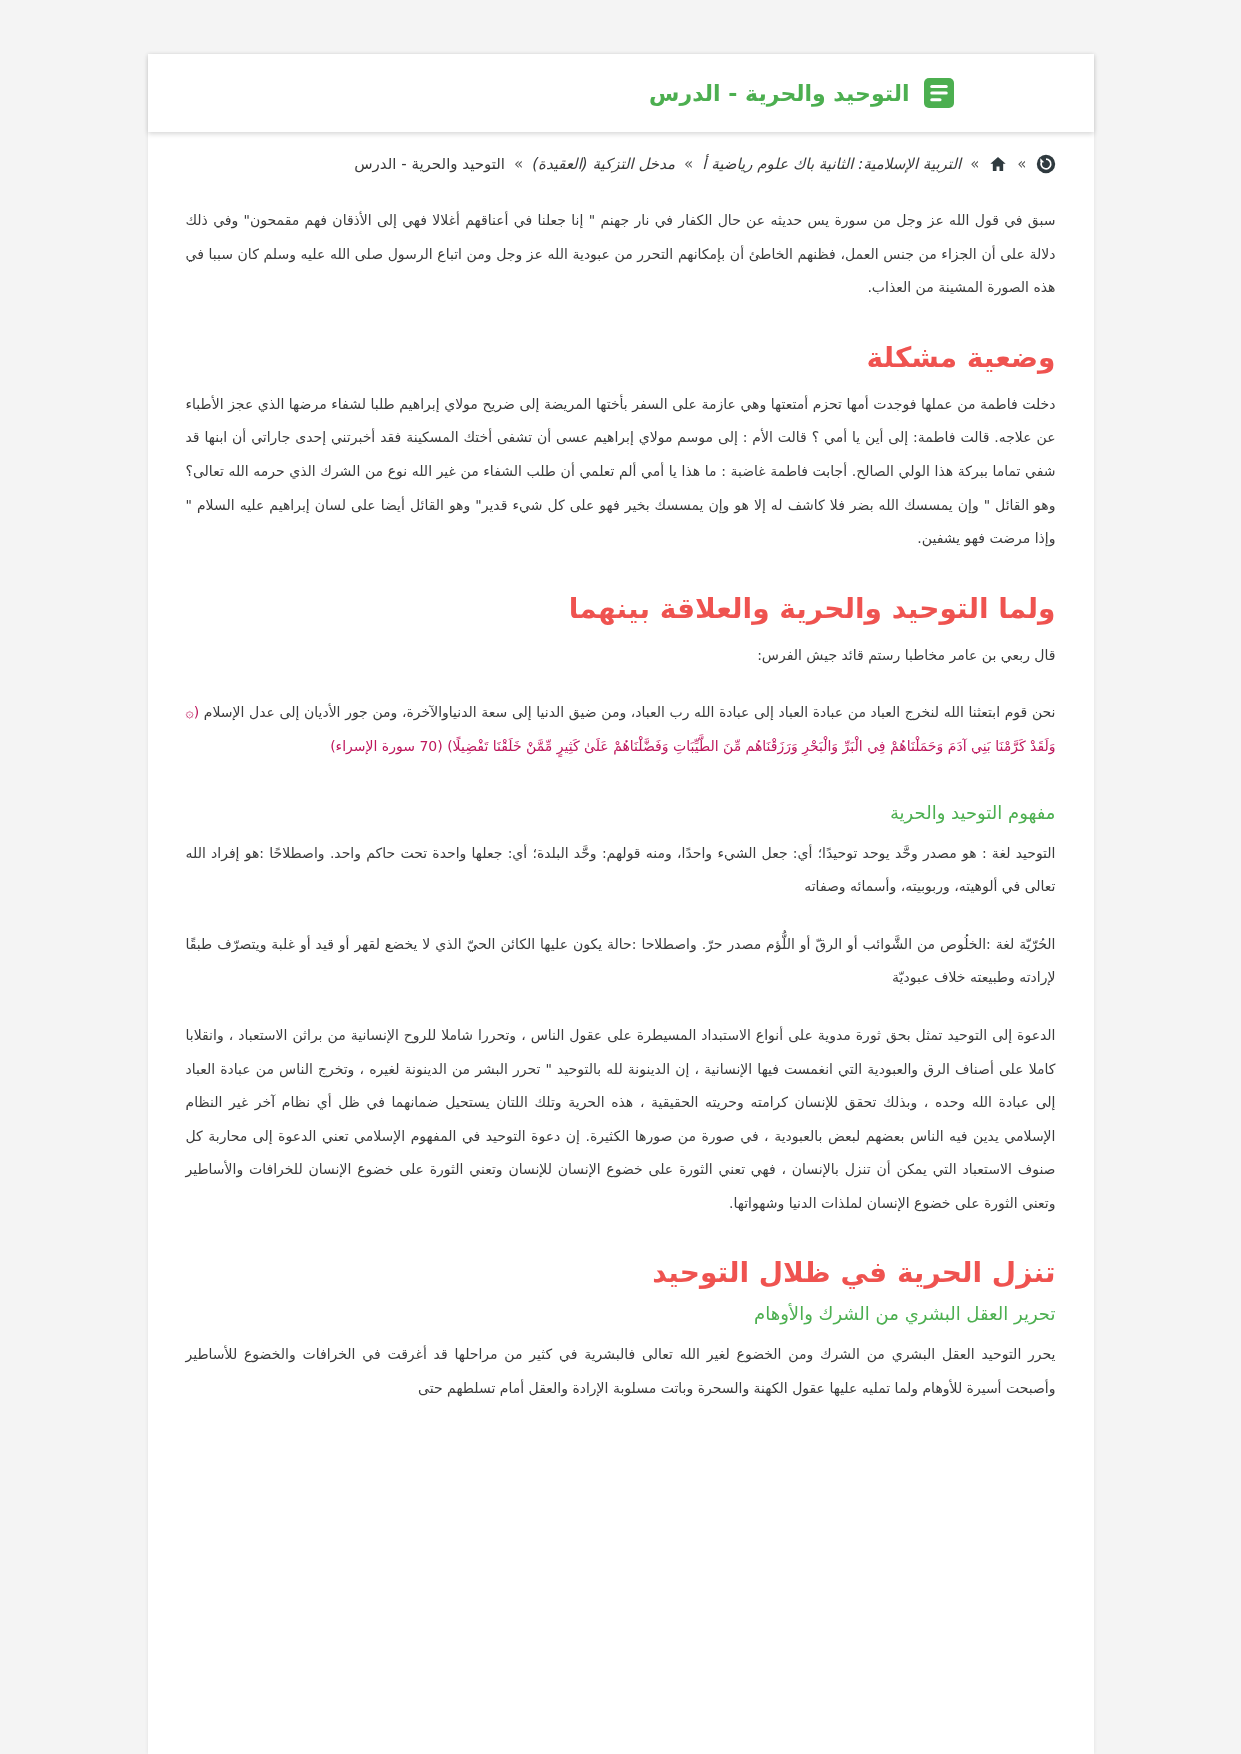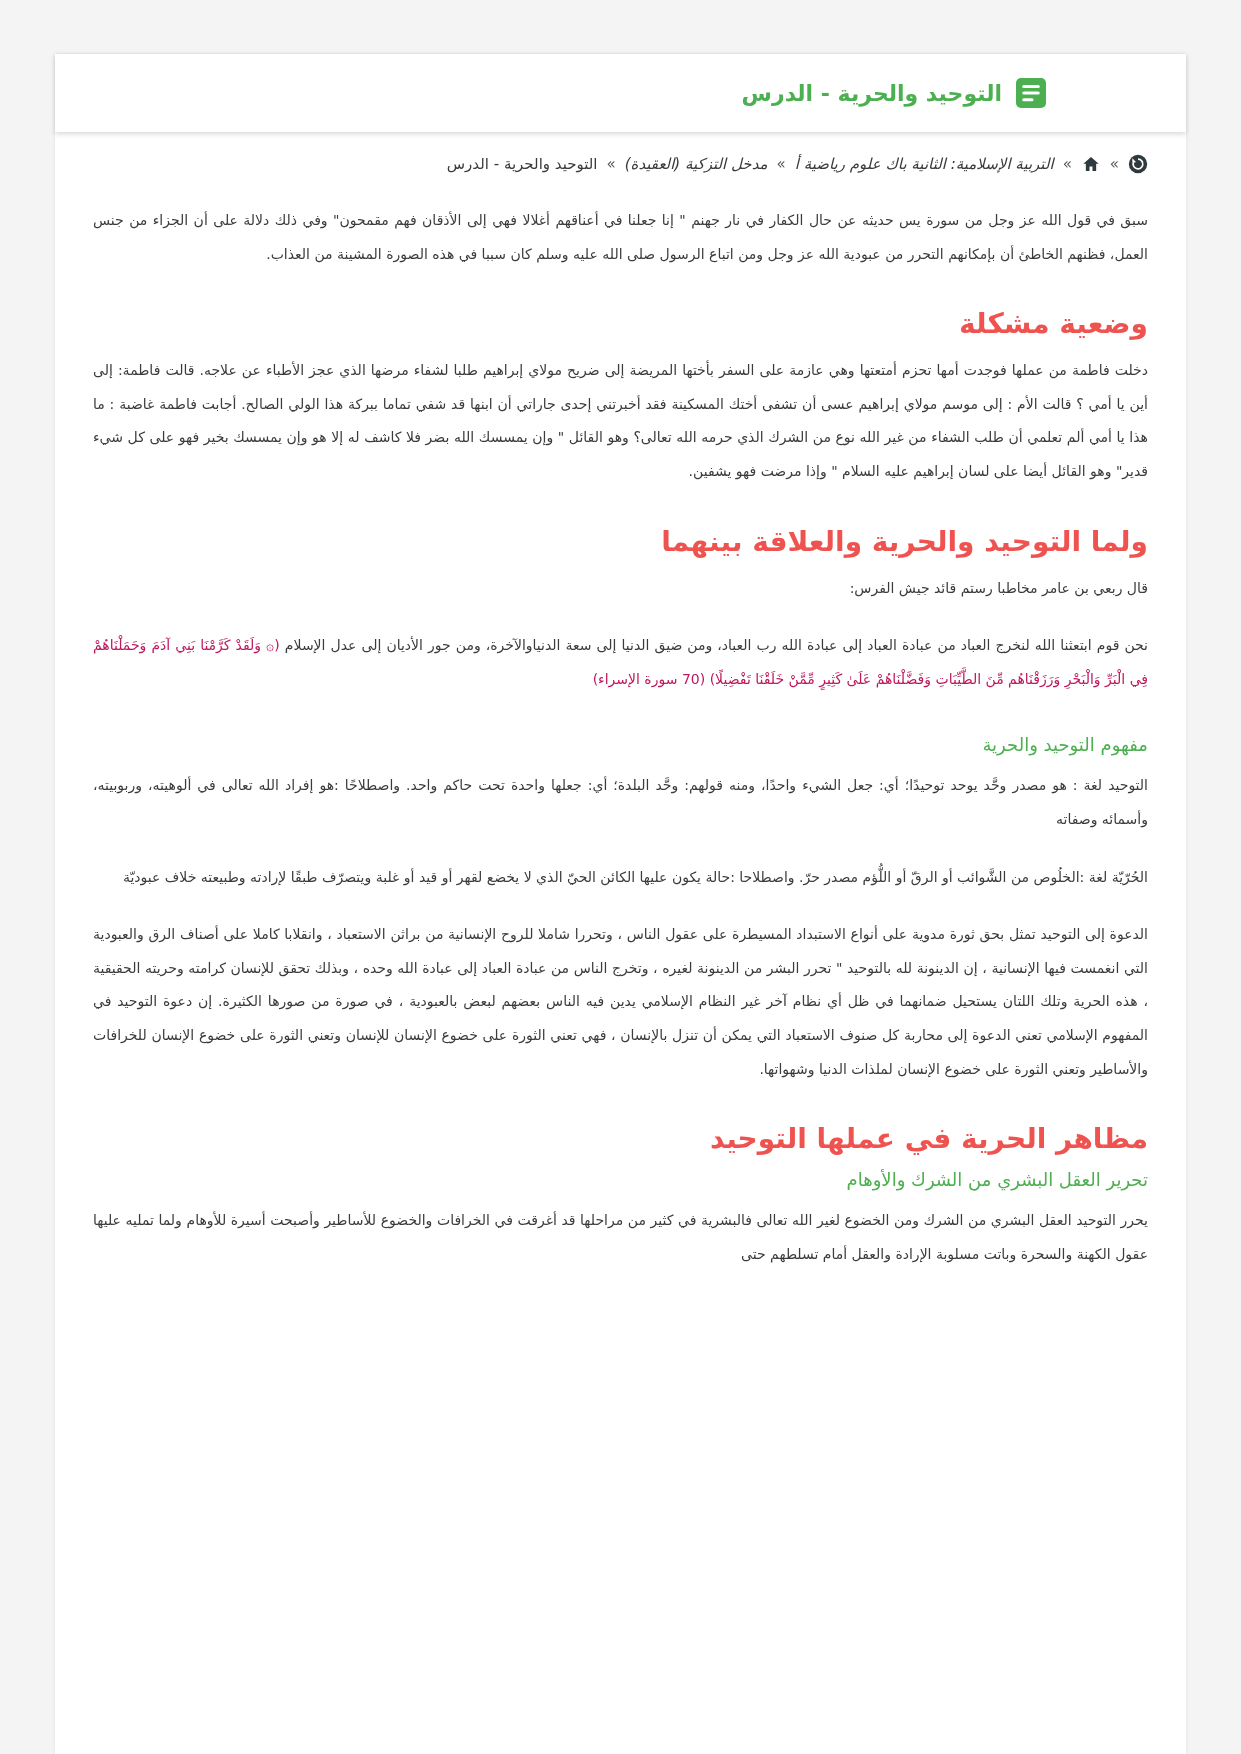--- a/index.html
+++ b/index.html
@@ -5,21 +5,21 @@
   * { margin:0; padding:0; box-sizing:border-box; }
   html, body { background:#f4f4f4; }
   body {
     font-family:"DejaVu Sans", sans-serif;
     direction:rtl;
     color:#3a3a3a;
     width:100%;
     min-height:1754px;
   }
   .card {
-    width:1131px;
+    width:946px;
     margin:54px auto 0;
     background:#ffffff;
     min-height:1700px;
     box-shadow:0 0 4px rgba(0,0,0,.08);
   }
   
   .topbar {
     display:flex;
     align-items:center;
     gap:14px;
@@ -125,18 +125,18 @@
     <h2 class="h-red">ولما التوحيد والحرية والعلاقة بينهما</h2>
     <p>قال ربعي بن عامر مخاطبا رستم قائد جيش الفرس:</p>
     <p><span>نحن قوم ابتعثنا الله لنخرج العباد من عبادة العباد إلى عبادة الله رب العباد، ومن ضيق الدنيا إلى سعة الدنياوالآخرة، ومن جور الأديان إلى عدل الإسلام </span><span class="quran">(۞ وَلَقَدْ كَرَّمْنَا بَنِي آدَمَ وَحَمَلْنَاهُمْ فِي الْبَرِّ وَالْبَحْرِ وَرَزَقْنَاهُم مِّنَ الطَّيِّبَاتِ وَفَضَّلْنَاهُمْ عَلَىٰ كَثِيرٍ مِّمَّنْ خَلَقْنَا تَفْضِيلًا) (70 سورة الإسراء)</span></p>
 
     <h3 class="h-green">مفهوم التوحيد والحرية</h3>
     <p>التوحيد لغة : هو مصدر وحَّد يوحد توحيدًا؛ أي: جعل الشيء واحدًا، ومنه قولهم: وحَّد البلدة؛ أي: جعلها واحدة تحت حاكم واحد. واصطلاحًا :هو إفراد الله تعالى في ألوهيته، وربوبيته، وأسمائه وصفاته</p>
     <p>الحُرّيّة لغة :الخلُوص من الشَّوائب أو الرقّ أو اللُّؤم مصدر حرّ. واصطلاحا :حالة يكون عليها الكائن الحيّ الذي لا يخضع لقهر أو قيد أو غلبة ويتصرّف طبقًا لإرادته وطبيعته خلاف عبوديّة</p>
 
     <p>الدعوة إلى التوحيد تمثل بحق ثورة مدوية على أنواع الاستبداد المسيطرة على عقول الناس ، وتحررا شاملا للروح الإنسانية من براثن الاستعباد ، وانقلابا كاملا على أصناف الرق والعبودية التي انغمست فيها الإنسانية ، إن الدينونة لله بالتوحيد " تحرر البشر من الدينونة لغيره ، وتخرج الناس من عبادة العباد إلى عبادة الله وحده ، وبذلك تحقق للإنسان كرامته وحريته الحقيقية ، هذه الحرية وتلك اللتان يستحيل ضمانهما في ظل أي نظام آخر غير النظام الإسلامي يدين فيه الناس بعضهم لبعض بالعبودية ، في صورة من صورها الكثيرة. إن دعوة التوحيد في المفهوم الإسلامي تعني الدعوة إلى محاربة كل صنوف الاستعباد التي يمكن أن تنزل بالإنسان ، فهي تعني الثورة على خضوع الإنسان للإنسان وتعني الثورة على خضوع الإنسان للخرافات والأساطير وتعني الثورة على خضوع الإنسان لملذات الدنيا وشهواتها.</p>
 
-    <h2 class="h-red">مظاهر الحرية في عملها التوحيد</h2>
+    <h2 class="h-red">تنزل الحرية في ظلال التوحيد</h2>
     <h3 class="h-green h-tight">تحرير العقل البشري من الشرك والأوهام</h3>
     <p>يحرر التوحيد العقل البشري من الشرك ومن الخضوع لغير الله تعالى فالبشرية في كثير من مراحلها قد أغرقت في الخرافات والخضوع للأساطير وأصبحت أسيرة للأوهام ولما تمليه عليها عقول الكهنة والسحرة وباتت مسلوبة الإرادة والعقل أمام تسلطهم حتى</p>
 
   </main>
 </div>
 
 </body></html>

